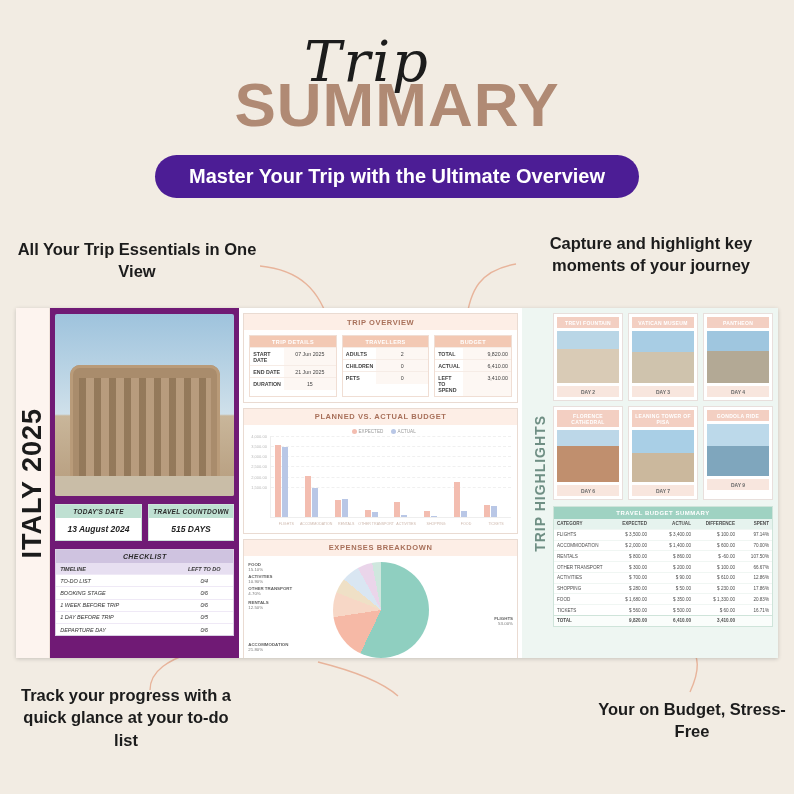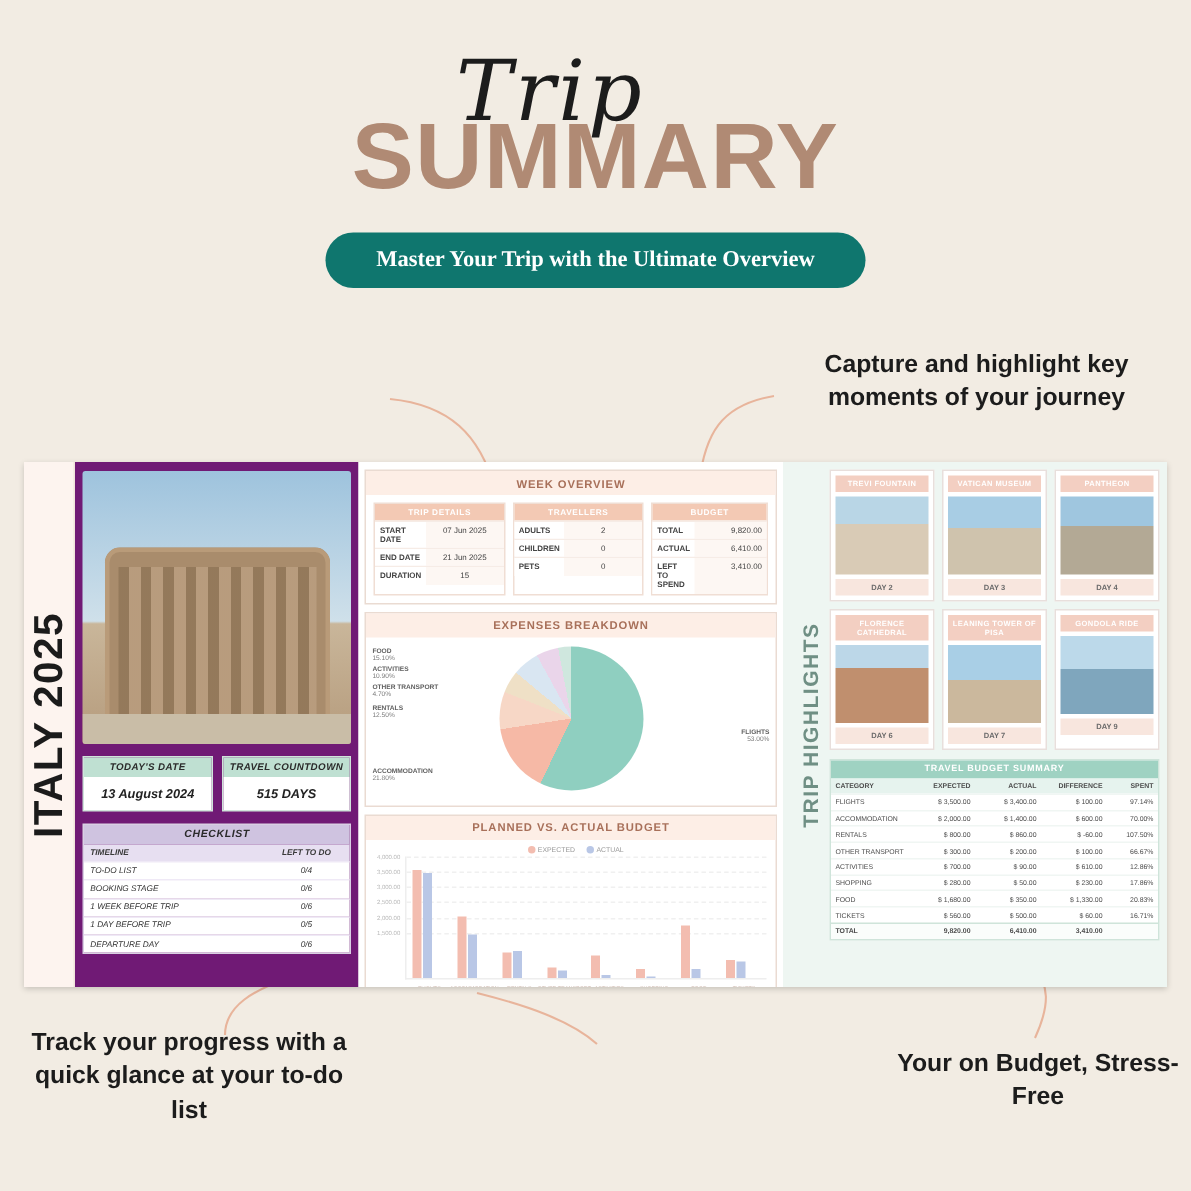--- a/index.html
+++ b/index.html
@@ -30,27 +30,26 @@
     font-weight:bold;
     font-size:62px;
     letter-spacing:1px;
     color:#b08a74;
     margin-top:-18px;
     line-height:1.05;
   }
   .subtitle-pill {
     display:inline-block;
     margin-top:18px;
-    background:#0f766e;
+    background:#4c1d95;
     color:#ffffff;
     font-weight:bold;
-    font-size:15px;
+    font-size:20px;
     padding:10px 34px;
     border-radius:22px;
-    font-family:Liberation Serif, serif;
   }
 
   
   .callout {
     position:absolute;
     font-weight:bold;
     font-size:16.5px;
     color:#1c1c1c;
     line-height:1.35;
     text-align:center;
@@ -242,20 +241,21 @@
 <body>
 
 <div class="page">
 
   <div class="header">
     <div class="script-word">Trip</div>
     <div class="big-word">SUMMARY</div>
     <div class="subtitle-pill">Master Your Trip with the Ultimate Overview</div>
   </div>
 
+  <div class="callout c-tl">All Your Trip Essentials in One View</div>
   <div class="callout c-tr">Capture and highlight key moments of your journey</div>
   <div class="callout c-bl">Track your progress with a quick glance at your to-do list</div>
   <div class="callout c-br">Your on Budget, Stress-Free</div>
 
   <svg class="curve" style="left:0;top:230px;width:794px;height:120px">
     <path d="M260,36 C300,40 320,60 330,96" stroke="#e8b49b" stroke-width="1.4" fill="none"></path>
     <path d="M516,34 C480,40 470,60 466,92" stroke="#e8b49b" stroke-width="1.4" fill="none"></path>
   </svg>
   <svg class="curve" style="left:0;top:600px;width:794px;height:140px">
     <path d="M150,90 C150,70 170,60 192,52" stroke="#e8b49b" stroke-width="1.4" fill="none"></path>
@@ -311,21 +311,21 @@
         <div class="cl-row">
           <div>DEPARTURE DAY</div>
           <div>0/6</div>
         </div>
       </div>
     </div>
 
     <div class="sheet-center">
 
       <div class="w">
-        <div class="w-title">WEEK OVERVIEW</div>
+        <div class="w-title">TRIP OVERVIEW</div>
         <div class="trip-ov">
           <div class="tbl">
             <div class="th">TRIP DETAILS</div>
             <div class="tr">
                 <div class="k">START DATE</div>
                 <div class="v">07 Jun 2025</div>
               </div>
             <div class="tr">
                 <div class="k">END DATE</div>
                 <div class="v">21 Jun 2025</div>
@@ -357,51 +357,20 @@
                 <div class="v">9,820.00</div>
               </div>
             <div class="tr">
                 <div class="k">ACTUAL</div>
                 <div class="v">6,410.00</div>
               </div>
             <div class="tr">
                 <div class="k">LEFT TO SPEND</div>
                 <div class="v">3,410.00</div>
               </div>
-          </div>
-        </div>
-      </div>
-
-      <div class="w">
-        <div class="w-title">EXPENSES BREAKDOWN</div>
-        <div class="pie-wrap">
-          <div class="pie"></div>
-          <div class="lbl" style="left:4px;top:6px">
-            <b>FOOD</b>
-            <span>15.10%</span>
-          </div>
-          <div class="lbl" style="left:4px;top:18px">
-            <b>ACTIVITIES</b>
-            <span>10.90%</span>
-          </div>
-          <div class="lbl" style="left:4px;top:30px">
-            <b>OTHER TRANSPORT</b>
-            <span>4.70%</span>
-          </div>
-          <div class="lbl" style="left:4px;top:44px">
-            <b>RENTALS</b>
-            <span>12.50%</span>
-          </div>
-          <div class="lbl" style="left:4px;top:86px">
-            <b>ACCOMMODATION</b>
-            <span>21.80%</span>
-          </div>
-          <div class="lbl" style="right:4px;top:60px;text-align:right">
-            <b>FLIGHTS</b>
-            <span>53.00%</span>
           </div>
         </div>
       </div>
 
       <div class="w">
         <div class="w-title">PLANNED  VS.  ACTUAL BUDGET</div>
         <div class="bars">
           <div class="legend">
             <i style="background:#f3bdb0"></i><span>EXPECTED</span>
             <i style="background:#b9c7e6"></i><span>ACTUAL</span>
@@ -455,20 +424,51 @@
               </div>
               <div class="xl" style="left: 81.25%;">FOOD</div>
               <div class="bargroup" style="left: 88.9%;">
                 <div class="bar e" style="height: 11.48px;"></div>
                 <div class="bar a" style="height: 10.25px;"></div>
               </div>
               <div class="xl" style="left: 93.75%;">TICKETS</div>
             </div>
         </div>
       </div>
+
+      <div class="w">
+        <div class="w-title">EXPENSES BREAKDOWN</div>
+        <div class="pie-wrap">
+          <div class="pie"></div>
+          <div class="lbl" style="left:4px;top:6px">
+            <b>FOOD</b>
+            <span>15.10%</span>
+          </div>
+          <div class="lbl" style="left:4px;top:18px">
+            <b>ACTIVITIES</b>
+            <span>10.90%</span>
+          </div>
+          <div class="lbl" style="left:4px;top:30px">
+            <b>OTHER TRANSPORT</b>
+            <span>4.70%</span>
+          </div>
+          <div class="lbl" style="left:4px;top:44px">
+            <b>RENTALS</b>
+            <span>12.50%</span>
+          </div>
+          <div class="lbl" style="left:4px;top:86px">
+            <b>ACCOMMODATION</b>
+            <span>21.80%</span>
+          </div>
+          <div class="lbl" style="right:4px;top:60px;text-align:right">
+            <b>FLIGHTS</b>
+            <span>53.00%</span>
+          </div>
+        </div>
+      </div>
     </div>
 
     <div class="sheet-right">
       <div class="right-inner">
         <div class="hl-col">
           <div class="hl-title">TRIP HIGHLIGHTS</div>
         </div>
         <div class="cards">
           <div class="card-grid" id="cardgrid">
               <div class="card">

